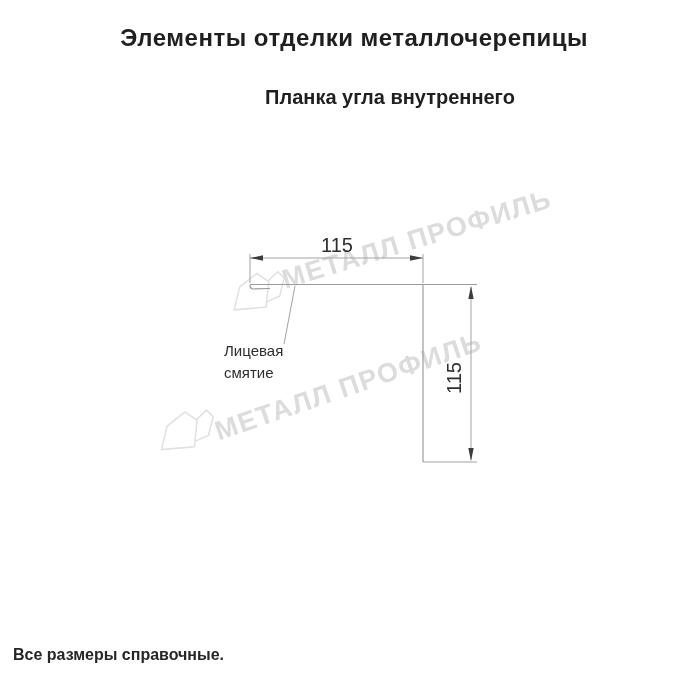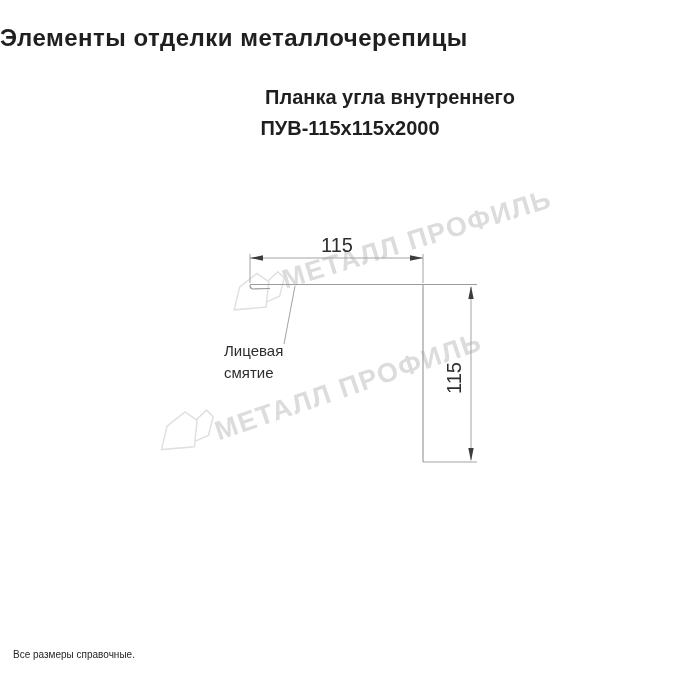--- a/index.html
+++ b/index.html
@@ -1,21 +1,21 @@
 <!DOCTYPE html>
 <html><head>
 <meta charset="utf-8">
 <style>
   html,body{margin:0;padding:0;background:#ffffff;}
   .page{
     position:relative;width:700px;height:700px;background:#ffffff;overflow:hidden;
     font-family:"Liberation Sans","DejaVu Sans",sans-serif;color:#222;
   }
   .title{
-    position:absolute;top:24px;left:0;width:588px;text-align:left;
+    position:absolute;top:24px;left:0;width:588px;text-align:right;
     font-size:24px;font-weight:bold;color:#1f1f1f;letter-spacing:0.5px;
   }
   .subtitle{
     position:absolute;top:86px;left:0;width:700px;text-align:center;
     font-size:20px;font-weight:bold;color:#1f1f1f;padding-left:40px;
   }
   .subtitle2{
     position:absolute;top:117px;left:0;width:700px;text-align:center;
     font-size:20px;font-weight:bold;color:#1f1f1f;
   }
@@ -37,32 +37,31 @@
   .dim-right{
     position:absolute;left:423px;top:368px;width:60px;height:20px;text-align:center;
     font-size:20px;color:#2e2e2e;transform:rotate(-90deg);transform-origin:center;
   }
   .face-label{
     position:absolute;left:224px;top:340px;width:74px;text-align:left;
     font-size:15px;line-height:22px;color:#2e2e2e;
   }
   .face-label span{display:block;}
   .footer{
-    position:absolute;left:13px;top:646px;font-size:10px;line-height:18px;color:#262626;
+    position:absolute;left:13px;top:646px;font-size:16px;line-height:18px;color:#262626;font-weight:bold;
   }
   .footer div{white-space:nowrap;}
 </style>
 </head>
 <body>
 
 <div class="page">
 
   <div class="title">Элементы отделки металлочерепицы</div>
   <div class="subtitle">Планка угла внутреннего</div>
-  <div class="subtitle2">ПУВ-115х115х2000</div>
 
   <svg class="wm-logo wm1" width="60" height="52" viewBox="0 0 66 54">
     <path d="M42 23 L57 9 L64 16 L59 36 L45 42 L40 33 Z" fill="#ffffff" stroke="#e0e0e0" stroke-width="1.6"></path>
     <path d="M15 26 L34 11 L47 20 L44 48 L9 51 Z" fill="#ffffff" stroke="#e0e0e0" stroke-width="1.6"></path>
   </svg>
   <div class="wm-text wm1">МЕТАЛЛ ПРОФИЛЬ</div>
 
   <svg class="wm-logo wm2" width="62" height="54" viewBox="0 0 66 54">
     <path d="M42 23 L57 9 L64 16 L59 36 L45 42 L40 33 Z" fill="#ffffff" stroke="#e0e0e0" stroke-width="1.6"></path>
     <path d="M15 26 L34 11 L47 20 L44 48 L9 51 Z" fill="#ffffff" stroke="#e0e0e0" stroke-width="1.6"></path>

